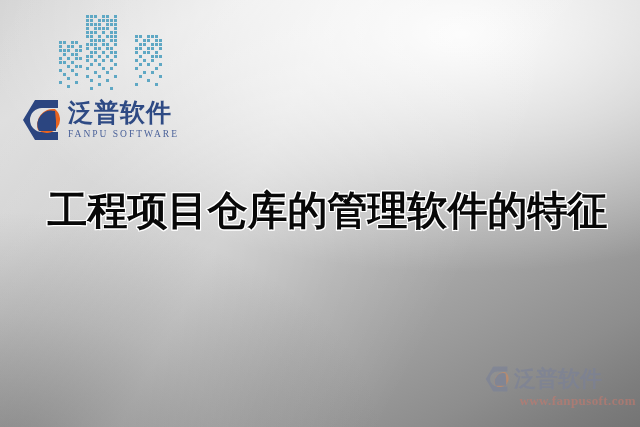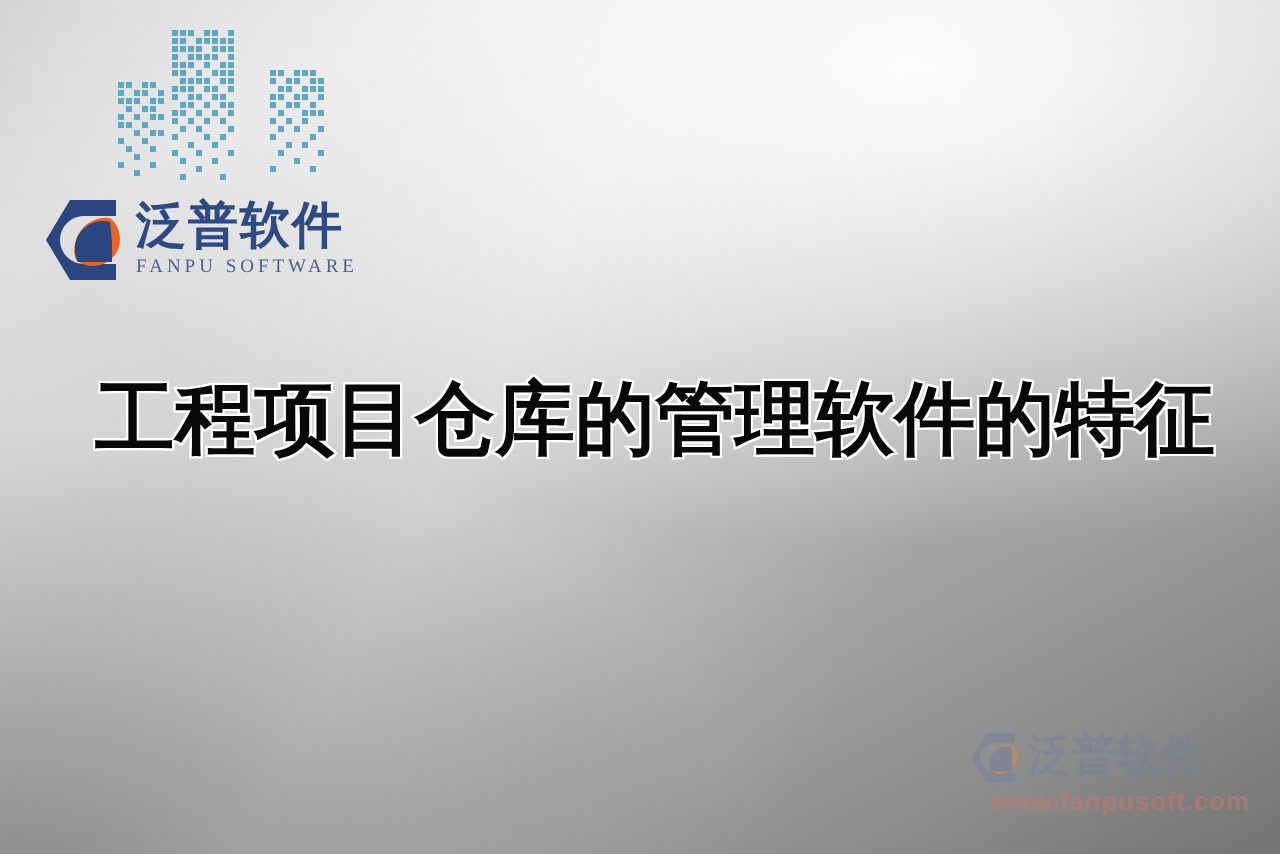--- a/index.html
+++ b/index.html
@@ -141,22 +141,22 @@
     font-family: "DejaVu Sans", "Liberation Sans", sans-serif;
     font-size: 22px;
     font-weight: bold;
     color: #7a8198;
     line-height: 24px;
     letter-spacing: 0px;
     white-space: nowrap;
   }
   .wm-url {
     margin-top: 1px;
-    text-align: center;
-    font-family: Liberation Sans, sans-serif;
+    text-align: right;
+    font-family: Liberation Serif, serif;
     font-size: 13px;
     font-weight: bold;
     color: #c4796d;
     letter-spacing: 0.4px;
     line-height: 15px;
     white-space: nowrap;
   }
 </style>
 </head>
 <body>

